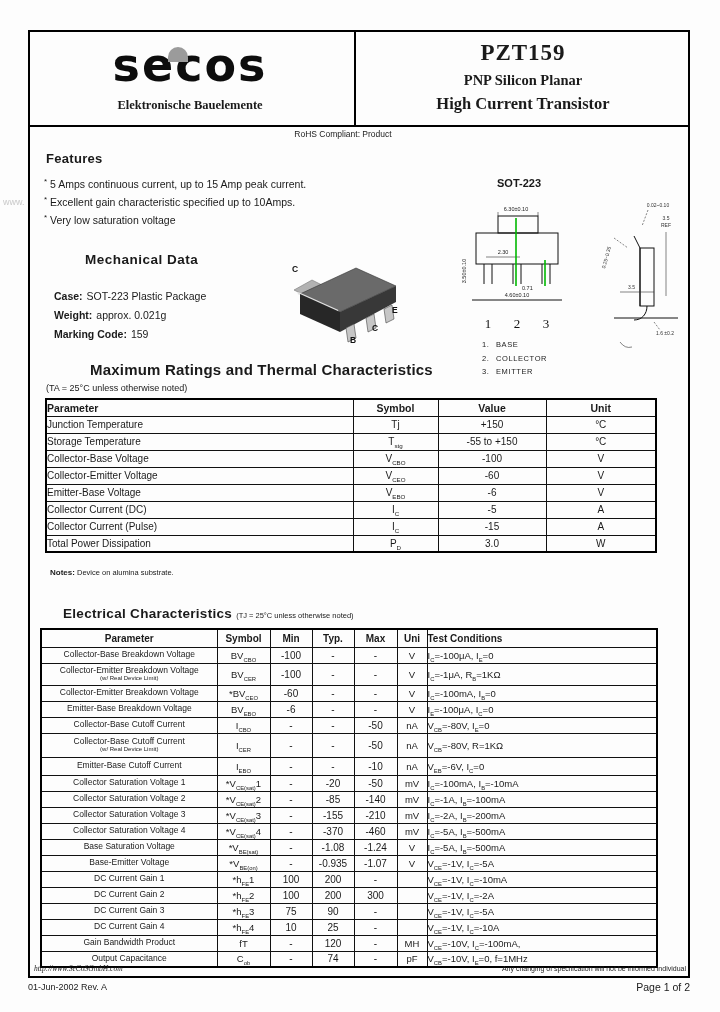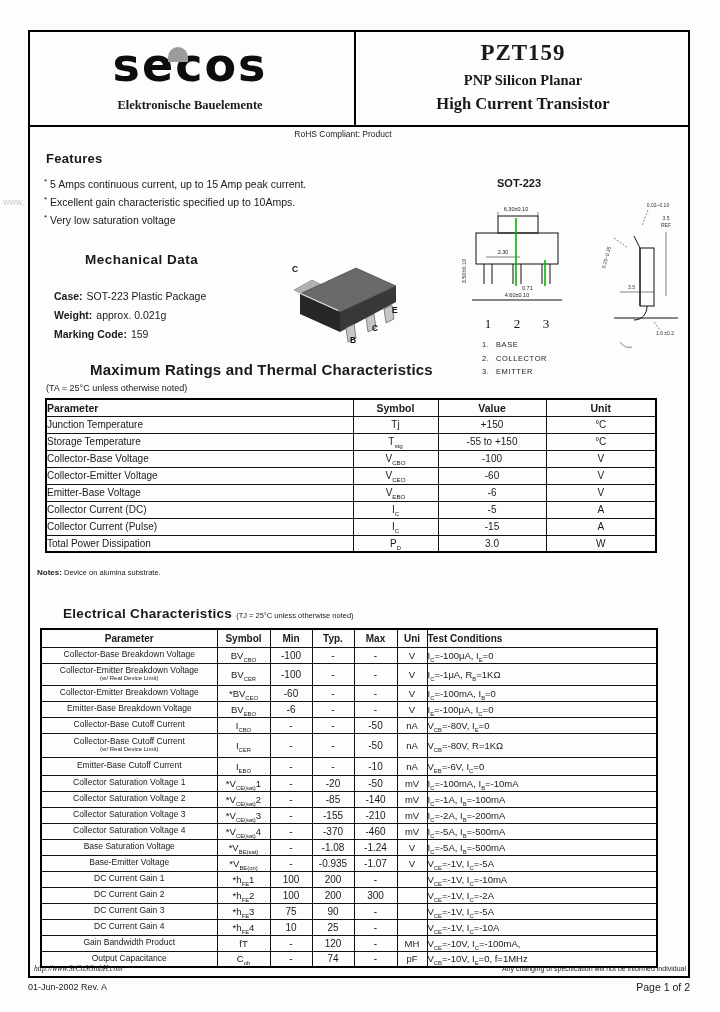--- a/index.html
+++ b/index.html
@@ -54,21 +54,21 @@
   
   #maxr-title { left:46px; top:361px; font-size:15px; font-weight:bold; letter-spacing:0.2px;margin-left:44px; }
   #maxr-cond { left:46px; top:383px; font-size:9px; }
   #max-table-wrap { left:45px; top:398px; }
   table { border-collapse:collapse; table-layout:fixed; background:#fdfdfd; }
   table.max { width:610px; border:2px solid #000; }
   .max th, .max td { border:1px solid #111; height:17px; padding:0; font-size:10px; overflow:hidden; }
   .max th { font-size:10.5px; }
   .cl { text-align:left; padding-left:6px; }
   .cc { text-align:center; }
-  #notes-line { left:37px; top:568px; font-size:7.5px; }
+  #notes-line { left:50px; top:568px; font-size:7.5px; }
   #notes-line b { font-size:8px; }
 
   
   #elec-title { left:40px; top:604px; white-space:nowrap; }
   #elec-title .big { font-size:13.5px; font-weight:bold; letter-spacing:0.3px;padding-left:23px; }
   #elec-title .small { font-size:7.5px; margin-left:4px; }
   #elec-table-wrap { left:40px; top:628px; }
   table.elec { width:616px; border:2px solid #000; }
   .elec th, .elec td { border:1px solid #111; padding:0; overflow:hidden; }
   .elec th { font-size:10px; height:18px; }

